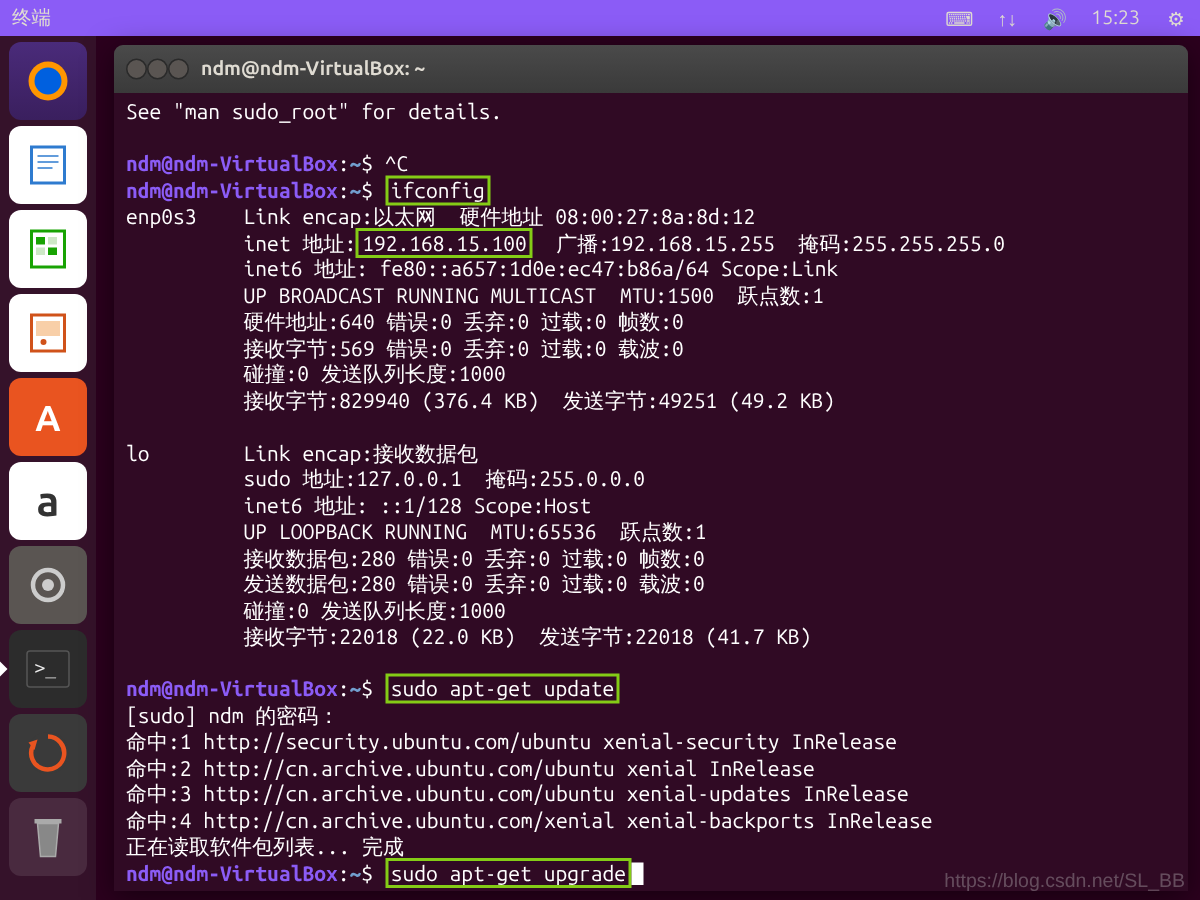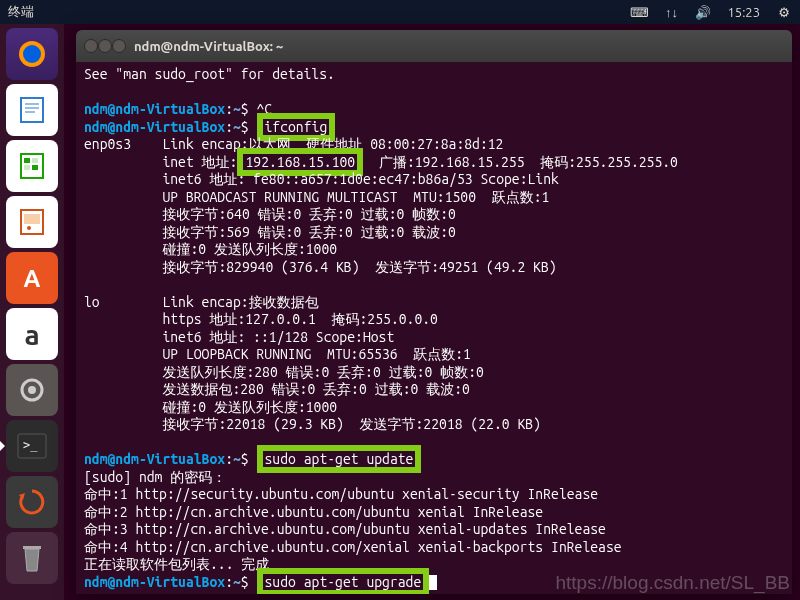--- a/index.html
+++ b/index.html
@@ -1,18 +1,18 @@
 <!DOCTYPE html>
 <html><head>
 <meta charset="utf-8">
 <style>
 * { margin: 0; padding: 0; box-sizing: border-box; }
 body { width: 800px; height: 600px; font-family: "Ubuntu", sans-serif; background: #2c001e; overflow: hidden; position: relative; }
 
-.topbar { height: 24px; background: #0f172a; color: #dfdbd2; display: flex; align-items: center; font-size: 13px; padding: 0 8px; gap: 10px; }
+.topbar { height: 24px; background: #8b5cf6; color: #dfdbd2; display: flex; align-items: center; font-size: 13px; padding: 0 8px; gap: 10px; }
 .topbar-left { flex: 1; }
 .topbar-right { display: flex; gap: 16px; align-items: center; }
 .topbar-icon { width: 16px; height: 16px; display: inline-flex; align-items: center; justify-content: center; }
 
 .launcher { position: absolute; left: 0; top: 24px; width: 64px; height: 576px; background: rgba(60,30,50,0.6); display: flex; flex-direction: column; align-items: center; padding-top: 4px; gap: 4px; }
 .launcher-item { width: 52px; height: 52px; border-radius: 8px; display: flex; align-items: center; justify-content: center; font-size: 24px; position: relative; }
 .launcher-item.active::before { content: ''; position: absolute; left: -6px; top: 50%; transform: translateY(-50%); width: 0; height: 0; border-top: 5px solid transparent; border-bottom: 5px solid transparent; border-left: 5px solid #fff; }
 
 .firefox { background: linear-gradient(#4a2b7a,#3a1f5e); }
 .writer { background: #fff; }
@@ -24,27 +24,27 @@
 .terminal-icon { background: #2c2c2c; }
 .updater { background: #3a3a3a; }
 .trash { background: rgba(255,255,255,0.1); }
 
 .terminal-window { position: absolute; left: 76px; top: 30px; width: 716px; height: 564px; background: #300a24; border-radius: 6px 6px 0 0; overflow: hidden; box-shadow: 0 4px 20px rgba(0,0,0,0.5); }
 .titlebar { height: 28px; background: linear-gradient(#4a4a4a,#3a3a3a); display: flex; align-items: center; padding: 16px 8px; gap: 0; }
 .win-btn { width: 14px; height: 14px; border-radius: 50%; background: #5a5552; border: 1px solid #2a2a2a; }
 .titlebar-title { color: #dfdbd2; font-size: 13px; font-weight: bold; margin-left: 8px; }
 
 .terminal-content { padding: 4px 8px; font-family: "Ubuntu Mono", monospace; font-size: 14px; line-height: 1.25; color: #ffffff; white-space: pre; }
-.prompt-user { color: #0ea5e9; font-weight: bold; }
+.prompt-user { color: #8b5cf6; font-weight: bold; }
 .prompt-path { color: #729fcf; font-weight: bold; }
 .prompt-dollar { color: #ffffff; }
-.highlight-box { border: 6px solid #84cc16; padding: 0 2px; }
+.highlight-box { border: 2px solid #84cc16; padding: 0 2px; }
 .cursor { display: inline-block; width: 8px; height: 15px; background: #ffffff; vertical-align: text-bottom; }
 
-.watermark { position: absolute; right: 10px; bottom: 6px; color: rgba(200,200,200,0.35); font-size: 19px; font-family: sans-serif; }
+.watermark { position: absolute; right: 10px; bottom: 6px; color: rgba(200,200,200,0.35); font-size: 13px; font-family: sans-serif; }
 </style>
 </head>
 <body>
 
 <div class="topbar">
   <div class="topbar-left"><span>终端</span></div>
   <div class="topbar-right">
     <span class="topbar-icon">⌨</span>
     <span class="topbar-icon">↑↓</span>
     <span class="topbar-icon">🔊</span>
@@ -119,35 +119,35 @@
     <div class="win-btn"></div>
     <div class="win-btn"></div>
     <div class="titlebar-title">ndm@ndm-VirtualBox: ~</div>
   </div>
   <div class="terminal-content"><span>See "man sudo_root" for details.</span>
 
 <span class="prompt-user">ndm@ndm-VirtualBox</span><span class="prompt-dollar">:</span><span class="prompt-path">~</span><span class="prompt-dollar">$ </span><span>^C</span>
 <span class="prompt-user">ndm@ndm-VirtualBox</span><span class="prompt-dollar">:</span><span class="prompt-path">~</span><span class="prompt-dollar">$ </span><span class="highlight-box">ifconfig</span>
 <span>enp0s3    Link encap:以太网  硬件地址 08:00:27:8a:8d:12</span>
 <span>          inet 地址:</span><span class="highlight-box">192.168.15.100</span><span>  广播:192.168.15.255  掩码:255.255.255.0</span>
-<span>          inet6 地址: fe80::a657:1d0e:ec47:b86a/53 Scope:Link</span>
+<span>          inet6 地址: fe80::a657:1d0e:ec47:b86a/64 Scope:Link</span>
 <span>          UP BROADCAST RUNNING MULTICAST  MTU:1500  跃点数:1</span>
-<span>          接收字节:640 错误:0 丢弃:0 过载:0 帧数:0</span>
+<span>          硬件地址:640 错误:0 丢弃:0 过载:0 帧数:0</span>
 <span>          接收字节:569 错误:0 丢弃:0 过载:0 载波:0</span>
 <span>          碰撞:0 发送队列长度:1000</span>
 <span>          接收字节:829940 (376.4 KB)  发送字节:49251 (49.2 KB)</span>
 
 <span>lo        Link encap:接收数据包</span>
-<span>          https 地址:127.0.0.1  掩码:255.0.0.0</span>
+<span>          sudo 地址:127.0.0.1  掩码:255.0.0.0</span>
 <span>          inet6 地址: ::1/128 Scope:Host</span>
 <span>          UP LOOPBACK RUNNING  MTU:65536  跃点数:1</span>
-<span>          发送队列长度:280 错误:0 丢弃:0 过载:0 帧数:0</span>
+<span>          接收数据包:280 错误:0 丢弃:0 过载:0 帧数:0</span>
 <span>          发送数据包:280 错误:0 丢弃:0 过载:0 载波:0</span>
 <span>          碰撞:0 发送队列长度:1000</span>
-<span>          接收字节:22018 (29.3 KB)  发送字节:22018 (22.0 KB)</span>
+<span>          接收字节:22018 (22.0 KB)  发送字节:22018 (41.7 KB)</span>
 
 <span class="prompt-user">ndm@ndm-VirtualBox</span><span class="prompt-dollar">:</span><span class="prompt-path">~</span><span class="prompt-dollar">$ </span><span class="highlight-box">sudo apt-get update</span>
 <span>[sudo] ndm 的密码：</span>
 <span>命中:1 http://security.ubuntu.com/ubuntu xenial-security InRelease</span>
 <span>命中:2 http://cn.archive.ubuntu.com/ubuntu xenial InRelease</span>
 <span>命中:3 http://cn.archive.ubuntu.com/ubuntu xenial-updates InRelease</span>
 <span>命中:4 http://cn.archive.ubuntu.com/xenial xenial-backports InRelease</span>
 <span>正在读取软件包列表... 完成</span>
 <span class="prompt-user">ndm@ndm-VirtualBox</span><span class="prompt-dollar">:</span><span class="prompt-path">~</span><span class="prompt-dollar">$ </span><span class="highlight-box">sudo apt-get upgrade</span><span class="cursor"></span></div>
 </div>

